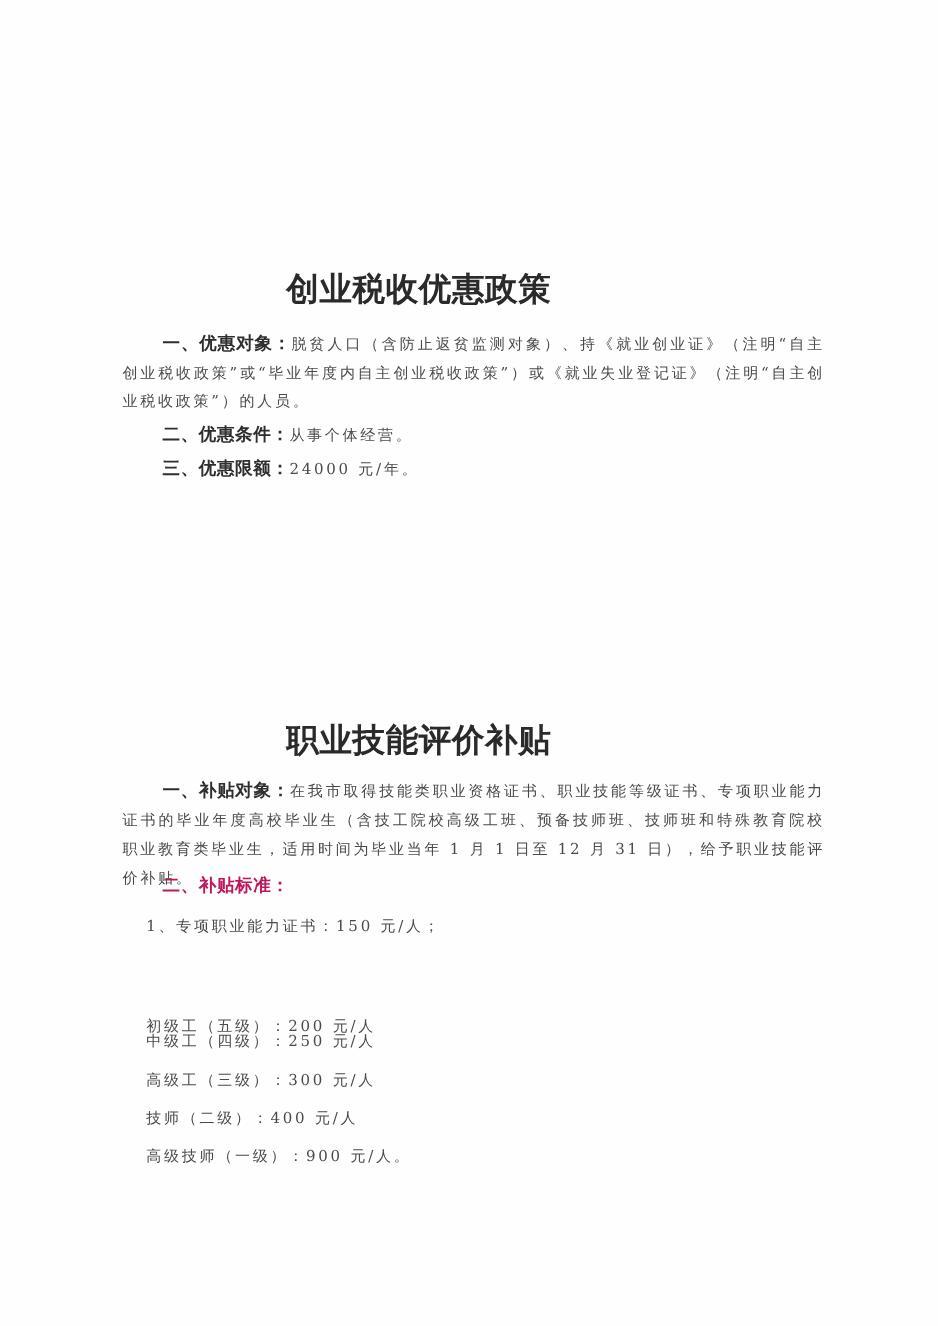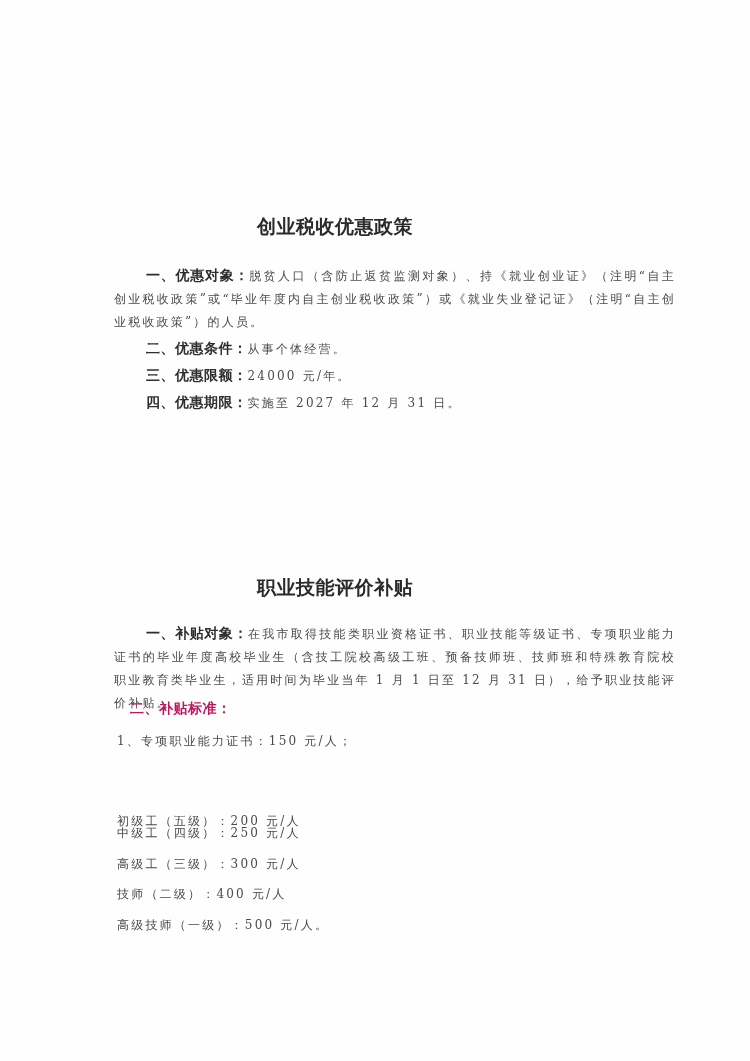--- a/index.html
+++ b/index.html
@@ -5,28 +5,28 @@
     html, body { margin: 0; padding: 0; background: #ffffff; }
     body {
       width: 750px; height: 1061px; position: relative; overflow: hidden;
       font-family: "DejaVu Serif", "Liberation Serif", serif;
       color: #3a3a3a;
     }
     .page { position: absolute; left: 0; top: 0; width: 750px; height: 1061px; background: #fefefe; }
     .title {
       position: absolute; left: 0; width: 670px; text-align: center;
       font-family: "DejaVu Serif", serif; font-weight: bold;
-      font-size: 19px; color: #2a2a2a; letter-spacing: 0.5px;
+      font-size: 26px; color: #2a2a2a; letter-spacing: 0.5px;
     }
     .para {
       position: absolute; left: 98px; width: 562px;
       font-size: 12px; line-height: 23px; color: #4a4a4a;
       letter-spacing: 2.2px; text-align: justify;
     }
-    .para.indent { text-indent: 32px; margin-left: 16px; }
+    .para.indent { text-indent: 32px; }
     .lead { font-weight: bold; font-size: 14px; color: #2e2e2e; letter-spacing: 0.5px; }
     .line {
       position: absolute; left: 117px;
       font-size: 12px; color: #4a4a4a; letter-spacing: 2.2px; white-space: nowrap;
     }
     .hdr {
       position: absolute; left: 130px;
       font-weight: bold; font-size: 14px; color: #be185d; white-space: nowrap; letter-spacing: 0.5px; text-align: center;
     }
   </style>
@@ -42,33 +42,30 @@
   </div>
 
   <div class="para indent" style="top:337px;">
     <span class="lead">二、优惠条件：</span><span>从事个体经营。</span>
   </div>
 
   <div class="para indent" style="top:364px;">
     <span class="lead">三、优惠限额：</span><span>24000 元/年。</span>
   </div>
 
-  <div class="para indent" style="top:391px;">
-    <span class="lead">四、优惠期限：</span><span>实施至 2027 年 12 月 31 日。</span>
-  </div>
 
 
   <div class="title" style="top:575px;">职业技能评价补贴</div>
 
   <div class="para indent" style="top:622px;">
     <span class="lead">一、补贴对象：</span><span>在我市取得技能类职业资格证书、职业技能等级证书、专项职业能力证书的毕业年度高校毕业生（含技工院校高级工班、预备技师班、技师班和特殊教育院校职业教育类毕业生，适用时间为毕业当年 1 月 1 日至 12 月 31 日），给予职业技能评价补贴。</span>
   </div>
 
   <div class="hdr" style="top:700px;">二、补贴标准：</div>
 
   <div class="line" style="top:733px;">1、专项职业能力证书：150 元/人；</div>
   <div class="line" style="top:795px;margin-top:18px;">初级工（五级）：200 元/人</div>
   <div class="line" style="top:825px;">中级工（四级）：250 元/人</div>
   <div class="line" style="top:856px;">高级工（三级）：300 元/人</div>
   <div class="line" style="top:886px;">技师（二级）：400 元/人</div>
-  <div class="line" style="top:917px;">高级技师（一级）：500 元/人。</div>
+  <div class="line" style="top:917px;">高级技师（一级）：900 元/人。</div>
 
 </div>
 
 </body></html>

